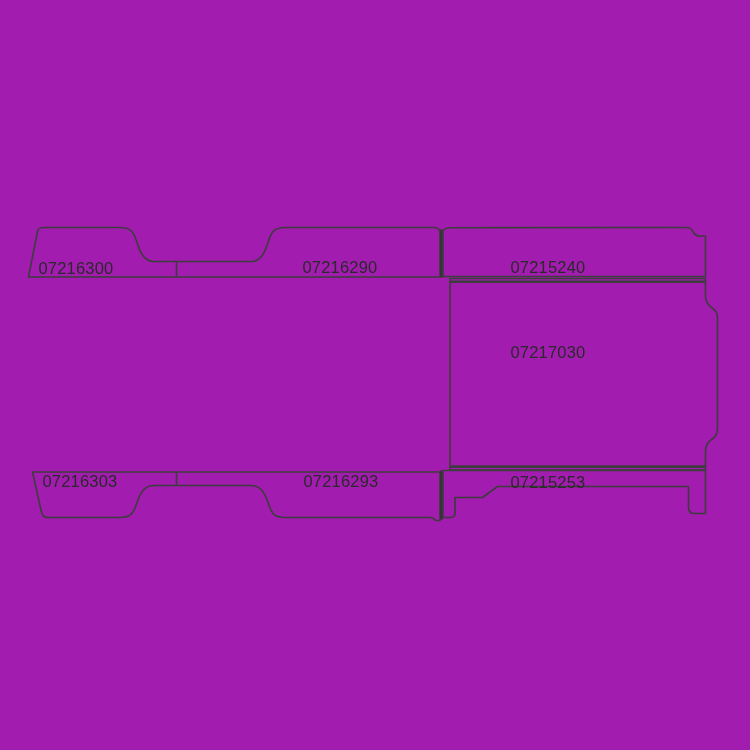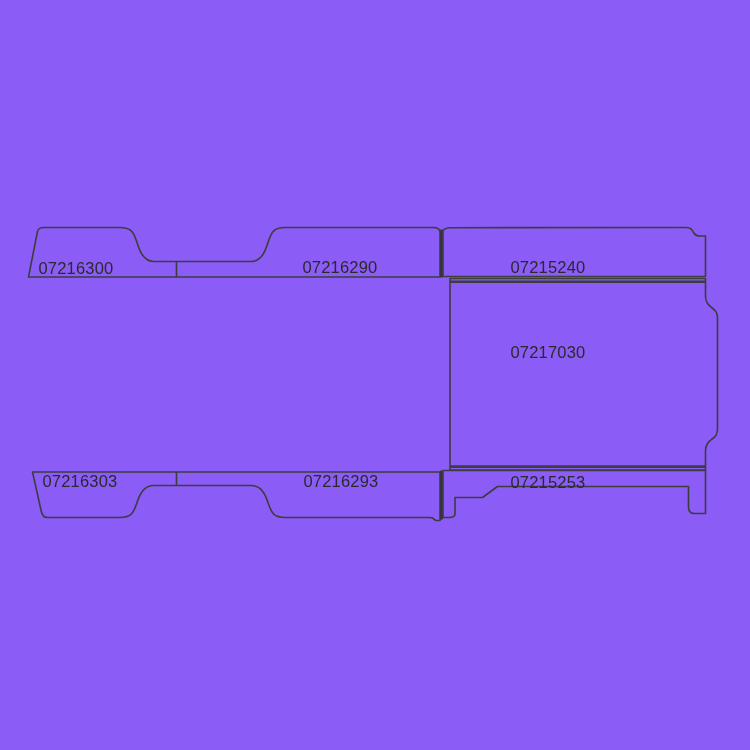--- a/index.html
+++ b/index.html
@@ -4,21 +4,21 @@
 <style>
   html, body {
     margin: 0;
     padding: 0;
     background: #ffffff;
   }
   .canvas {
     position: relative;
     width: 750px;
     height: 750px;
-    background: #8b5cf6;
+    background: #a21caf;
     overflow: hidden;
   }
   svg.diagram {
     position: absolute;
     left: 0;
     top: 0;
   }
   .outline {
     fill: none;
     stroke-width: 1.6;

